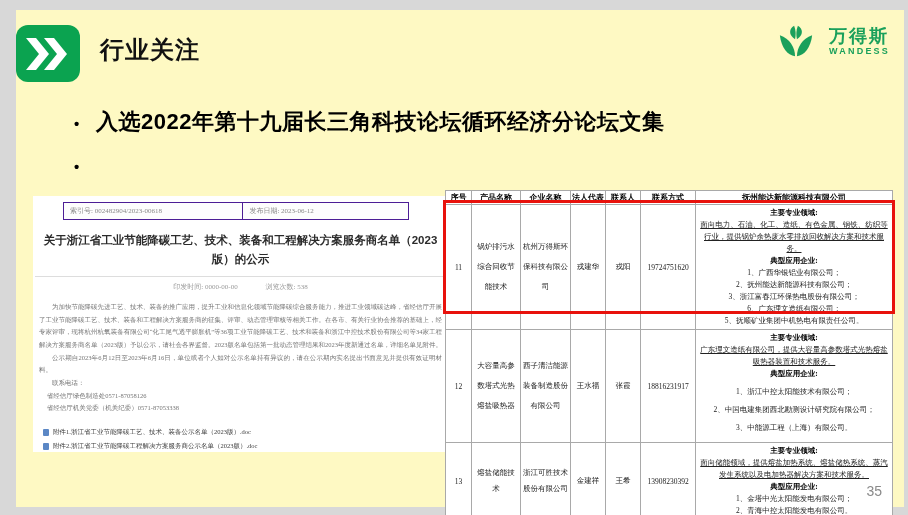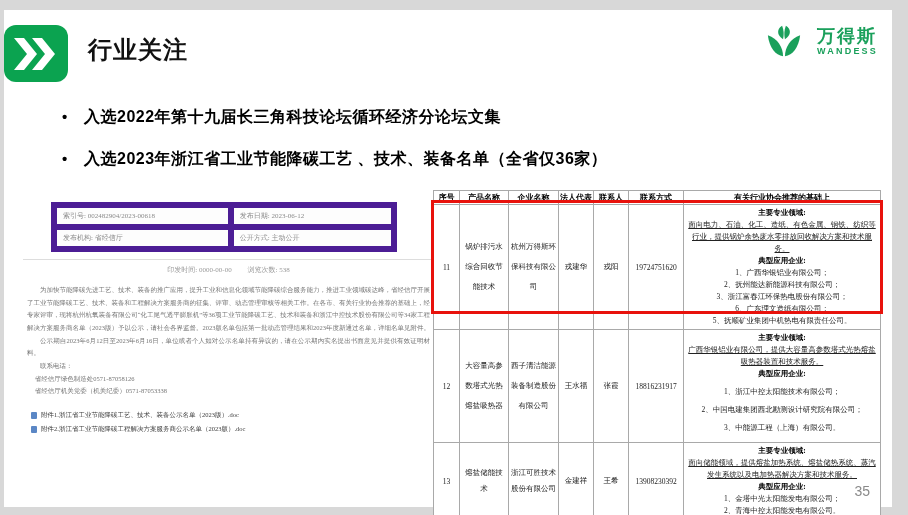--- a/index.html
+++ b/index.html
@@ -3,60 +3,60 @@
 <meta charset="utf-8">
 <style>
   * { box-sizing: border-box; margin: 0; padding: 0; }
   html,body { width:908px; height:515px; }
   body {
     background:#d8d8d8;
     font-family:"Liberation Sans","DejaVu Sans",sans-serif;
     position:relative; overflow:hidden;
   }
   .slide {
-    position:absolute; left:4px; top:10px; width:888px; height:497px;
-    background:#ffffff;
+    position:absolute; left:16px; top:10px; width:888px; height:497px;
+    background:#fef9c3;
   }
   
   .hdr-icon {
     position:absolute; left:0; top:15px; width:64px; height:57px;
     background:#0ba350; border-radius:12px;
     display:flex; align-items:center; justify-content:center;
   }
   .page-title {
     position:absolute; left:84px; top:24px;
     font-size:24px; font-weight:bold; color:#111; letter-spacing:1px;
   }
   .brand { position:absolute; right:14px; top:13px; display:flex; align-items:center; gap:14px; }
   .brand-text { display:flex; flex-direction:column; line-height:1.1; }
   .brand-cn { font-size:18px; font-weight:bold; color:#1aa05b; letter-spacing:2px; }
   .brand-en { font-size:9px; font-weight:bold; color:#1aa05b; letter-spacing:2.2px; }
   
   .bullets { position:absolute; left:58px; top:97px; width:740px; }
   .bullet { display:flex; margin-bottom:21px; align-items:baseline; }
   .bullet .mark { font-size:15px; font-weight:bold; color:#000; width:22px; flex:0 0 22px; }
-  .bullet .btxt { font-size:16px; font-weight:bold; color:#000; letter-spacing:0.5px; }
+  .bullet .btxt { font-size:22px; font-weight:bold; color:#000; letter-spacing:0.5px; }
   
   .doc {
     position:absolute; left:17px; top:186px; width:415px; height:256px;
     font-family:"Liberation Serif","DejaVu Serif",serif; background:#fff;
   }
   .doc-info { width:346px; margin:6px 0 0 30px; border-collapse:collapse; }
   .doc-info td {
-    border:6px solid #4c1d95; background:#fdfdfd;
+    border:1px solid #4c1d95; background:#fdfdfd;
     font-size:7px; color:#8a8a8a; padding:3px 6px; height:13px;
   }
   .doc-title {
     margin:11px 10px 0 10px; text-align:center;
     font-family:"Liberation Sans","DejaVu Sans",sans-serif;
     font-size:11.5px; font-weight:bold; color:#2b2b2b; line-height:1.65;
   }
   .doc-divider { border:none; border-top:1px solid #ddd; margin:7px 2px 5px 2px; }
   .doc-meta { text-align:center; font-size:7px; color:#9a9a9a; }
-  .doc-meta span { margin:0 7px; }
+  .doc-meta span { margin:0 13px; }
   .doc-body { margin:9px 6px 0 6px; }
   .doc-body p { font-size:6.5px; color:#757575; line-height:1.95; text-align:justify; }
   .doc-body p.ind { text-indent:2em; }
   .doc-body p.ind1 { text-indent:1.2em; }
   .doc-atts { margin:13px 6px 0 10px; }
   .att { display:flex; align-items:center; margin-bottom:5px; }
   .att .aicn { width:6px; height:7px; background:#5b87c5; border-radius:1px; margin-right:4px; flex:0 0 6px; }
   .att .atxt { font-size:6.5px; color:#3b3b3b; }
   
   .tbl-wrap { position:absolute; left:429px; top:180px; width:449px; }
@@ -116,37 +116,33 @@
     </div>
   </div>
 
   <div class="bullets">
     <div class="bullet">
       <span class="mark">•</span>
       <span class="btxt">入选2022年第十九届长三角科技论坛循环经济分论坛文集</span>
     </div>
     <div class="bullet">
       <span class="mark">•</span>
-      <span class="btxt">入选2023年浙江省工业节能降碳工艺 、技术、装备名单（全省仅36家）</span>
     </div>
   </div>
 
   <div class="doc">
     <table class="doc-info">
       <tbody>
           <tr>
         <td style="width:52%">索引号: 002482904/2023-00618</td>
         <td>发布日期: 2023-06-12</td>
       </tr>
-      <tr>
-        <td>发布机构: 省经信厅</td>
-        <td>公开方式: 主动公开</td>
-      </tr>
     </tbody>
       </table>
+    <div class="doc-title">关于浙江省工业节能降碳工艺、技术、装备和工程解决方案服务商名单（2023版）的公示</div>
     <hr class="doc-divider">
     <div class="doc-meta">
       <span>印发时间: 0000-00-00</span>
       <span>浏览次数: 538</span>
     </div>
     <div class="doc-body">
       <p class="ind">为加快节能降碳先进工艺、技术、装备的推广应用，提升工业和信息化领域节能降碳综合服务能力，推进工业领域碳达峰，省经信厅开展了工业节能降碳工艺、技术、装备和工程解决方案服务商的征集、评审、动态管理审核等相关工作。在各市、有关行业协会推荐的基础上，经专家评审，现将杭州杭氧装备有限公司“化工尾气透平膨胀机”等36项工业节能降碳工艺、技术和装备和浙江中控技术股份有限公司等34家工程解决方案服务商名单（2023版）予以公示，请社会各界监督。2023版名单包括第一批动态管理结果和2023年度新通过名单，详细名单见附件。</p>
       <p class="ind">公示期自2023年6月12日至2023年6月16日，单位或者个人如对公示名单持有异议的，请在公示期内实名提出书面意见并提供有效证明材料。</p>
       <p class="ind">联系电话：</p>
       <p class="ind1">省经信厅绿色制造处0571-87058126</p>
@@ -176,21 +172,21 @@
           <col style="width:197px">
       </colgroup>
       <thead>
         <tr>
           <th>序号</th>
           <th>产品名称</th>
           <th>企业名称</th>
           <th>法人代表</th>
           <th>联系人</th>
           <th>联系方式</th>
-          <th>有关行业协会推荐的基础上</th>
+          <th>抚州能达新能源科技有限公司</th>
         </tr>
       </thead>
       <tbody>
         <tr class="r11">
           <td>11</td>
           <td class="pc">锅炉排污水综合回收节能技术</td>
           <td class="pc">杭州万得斯环保科技有限公司</td>
           <td>戎建华</td>
           <td>戎阳</td>
           <td>19724751620</td>
@@ -207,21 +203,21 @@
         </tr>
         <tr class="r12">
           <td>12</td>
           <td class="pc">大容量高参数塔式光热熔盐吸热器</td>
           <td class="pc">西子清洁能源装备制造股份有限公司</td>
           <td>王水福</td>
           <td>张霞</td>
           <td>18816231917</td>
           <td class="detail">
             <span class="lbl">主要专业领域:</span>
-            <span class="txt">广西华银铝业有限公司，提供大容量高参数塔式光热熔盐吸热器装置和技术服务。</span>
+            <span class="txt">广东理文造纸有限公司，提供大容量高参数塔式光热熔盐吸热器装置和技术服务。</span>
             <span class="lbl">典型应用企业:</span>
             <span class="app">1、浙江中控太阳能技术有限公司；</span>
             <span class="app">2、中国电建集团西北勘测设计研究院有限公司；</span>
             <span class="app">3、中能源工程（上海）有限公司。</span>
           </td>
         </tr>
         <tr class="r13">
           <td>13</td>
           <td class="pc">熔盐储能技术</td>
           <td class="pc">浙江可胜技术股份有限公司</td>

